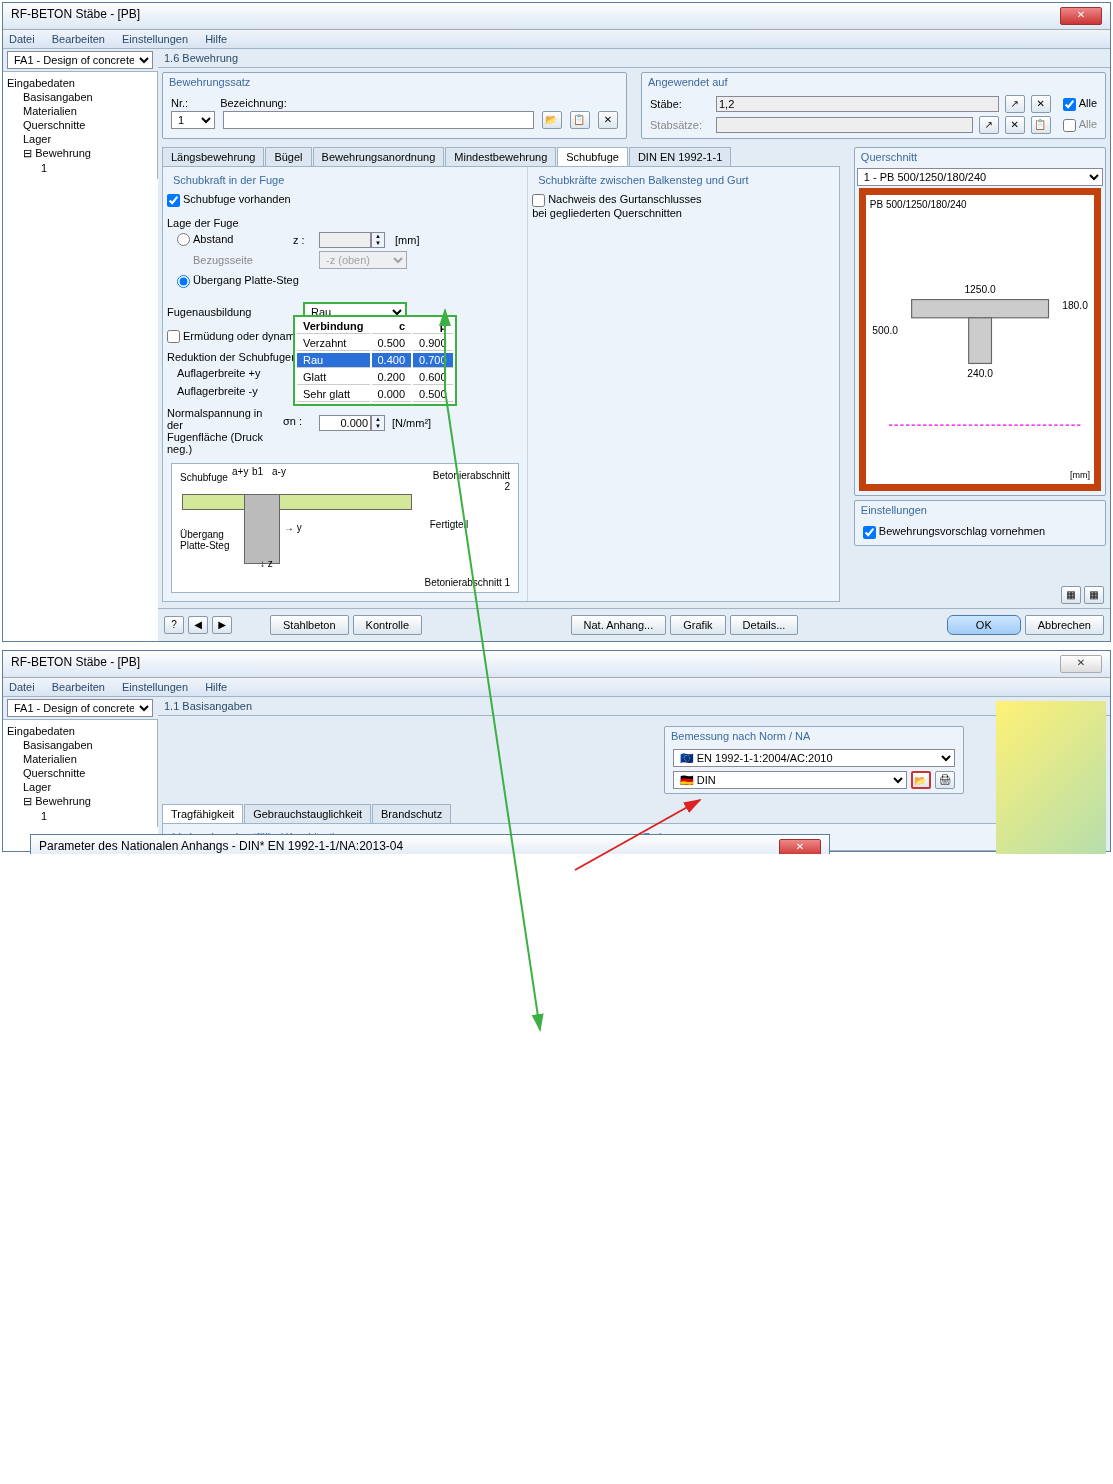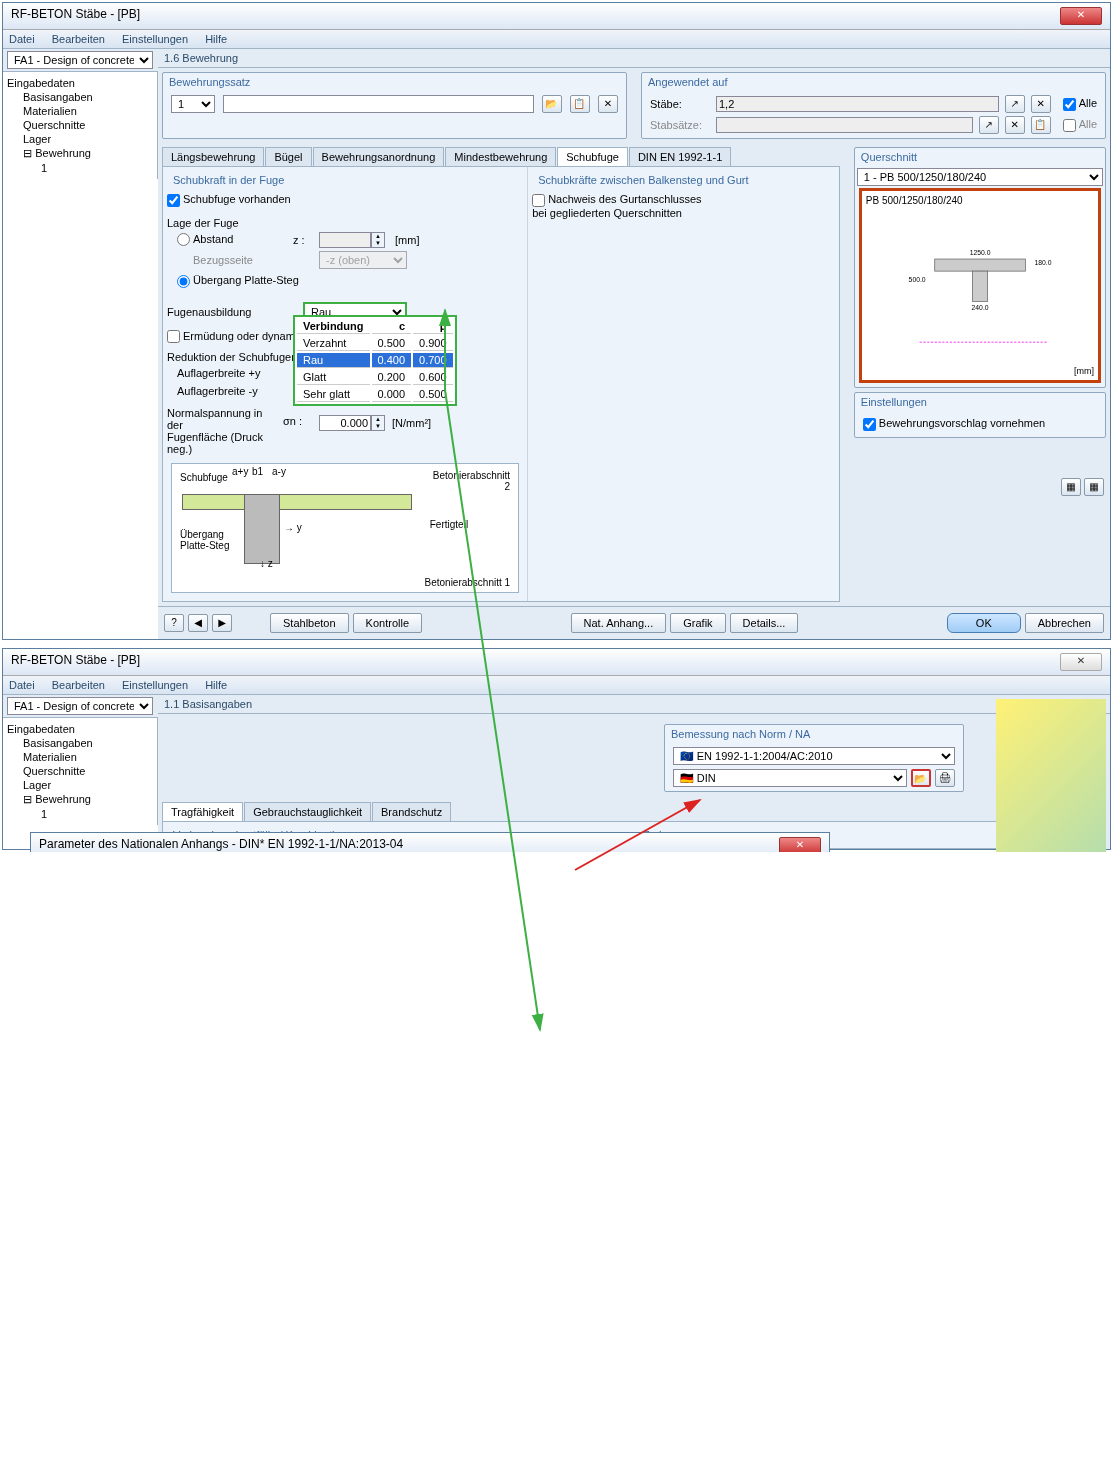--- a/index.html
+++ b/index.html
@@ -48,21 +48,21 @@
 .na-tree .trow .label { flex: 1; padding: 1px 0; }
 .na-tree .trow.lvl1 .label { padding-left: 16px; }
 .na-tree .tbl-row { display: flex; padding-left: 40px; }
 .na-tree .tbl-row .plabel { flex: 1; padding: 1px 0; }
 .na-tree .tbl-row .pcode { width: 70px; font-size: 10px; text-align: left; }
 .na-tree .tbl-row .pval { width: 60px; text-align: right; border: 1px solid #ccc; border-left:none; border-right:none; padding-right: 4px; }
 .na-tree .tbl-row.hl .pval { background: #ffff66; }
 .na-box { border: 1px solid #3cb043; }
 .side-logo { position: absolute; right: 8px; top: 850px; width: 110px; height: 400px; background: linear-gradient(135deg,#fff176,#4fc3f7); display:flex; flex-direction:column; justify-content:flex-end; align-items:flex-start; padding:6px; font-size:11px; }
 .side-logo .rotated { transform: rotate(-90deg); transform-origin: left bottom; font-size: 24px; font-weight: bold; color: #333; position:absolute; bottom:140px; left:90px; white-space:nowrap; }
-.cross-section { background: #fff; border: 3px solid #c2410c; height: 195px; position: relative; font-size: 9px; margin: 2px; }
+.cross-section { background: #fff; border: 7px solid #c2410c; height: 303px; position: relative; font-size: 9px; margin: 2px; }
 .green-dd-input { border: 2px solid #3cb043; display: inline-block; }
 .green-dd-input select { border: none; width: 100px; }
 .cs-body { padding: 2px; text-decoration: underline; }
 </style>
 </head>
 <body>
 
 <div class="window" style="position:relative;">
   <div class="title-bar">
     <span>RF-BETON Stäbe - [PB]</span>
@@ -89,20 +89,24 @@
         <div class="child2">1</div>
       </div>
     </div>
     <div class="main-pane">
       <div class="section-title">1.6 Bewehrung</div>
 
       <div class="row">
         <div class="group flex1">
           <div class="group-title">Bewehrungssatz</div>
           <div class="group-body">
+            <div class="row" style="align-items:center;gap:12px;">
+              <span class="lbl">Nr.:</span>
+              <span class="lbl" style="margin-left:20px;">Bezeichnung:</span>
+            </div>
             <div class="row" style="gap:8px;">
               <select style="width:44px;"><option>1</option></select>
               <input type="text" style="flex: 1 1 0%;">
               <span class="icon-btn">📂</span>
               <span class="icon-btn">📋</span>
               <span class="icon-btn">✕</span>
             </div>
           </div>
         </div>
         <div class="group flex1">

